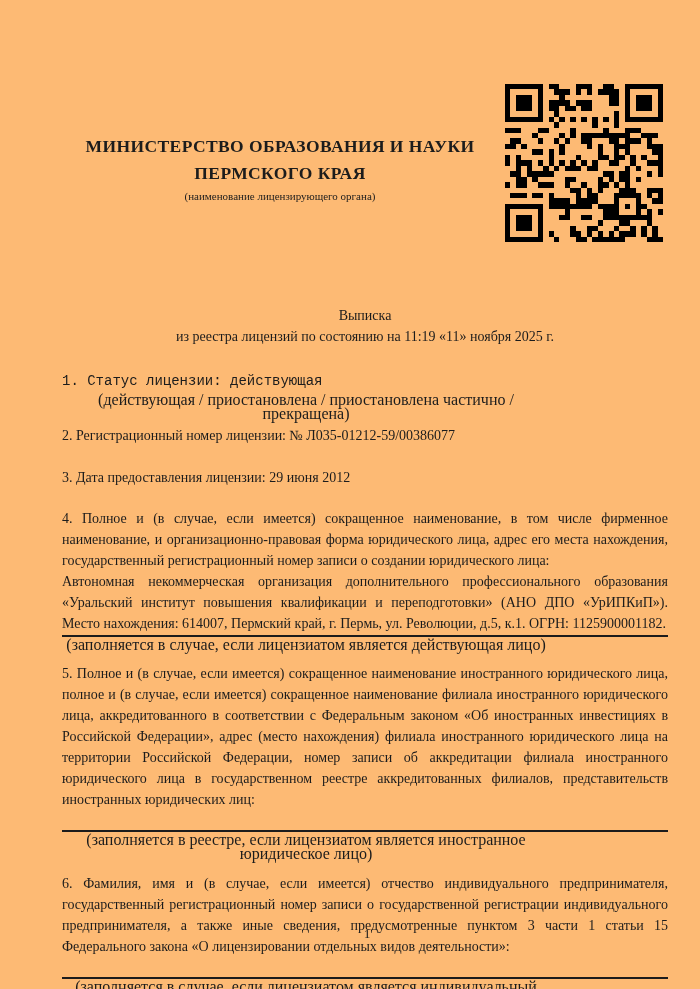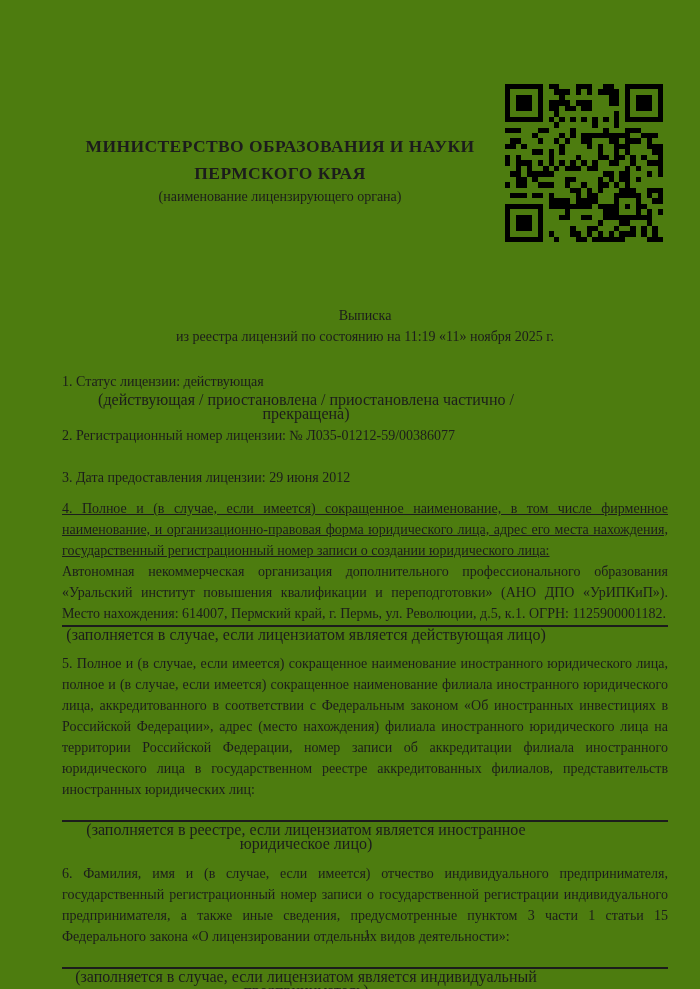--- a/index.html
+++ b/index.html
@@ -4,21 +4,21 @@
 <style>
   html, body {
     margin: 0;
     padding: 0;
     background: #ffffff;
   }
   .page {
     position: relative;
     width: 700px;
     height: 989px;
-    background: #4d7c0f;
+    background: #fdba74;
     overflow: hidden;
     font-family: "Liberation Serif", "DejaVu Serif", serif;
     color: #1c1c1c;
   }
   
   .header {
     position: relative;
     height: 298px;
   }
   .ministry-block {
@@ -29,21 +29,21 @@
     text-align: center;
   }
   .ministry-line {
     font-size: 17.5px;
     line-height: 27px;
     font-weight: bold;
     letter-spacing: 0.4px;
   }
   .org-caption {
     margin-top: 3px;
-    font-size: 14px;
+    font-size: 11px;
     line-height: 13px;
   }
   .qr-box {
     position: absolute;
     left: 505px;
     top: 84px;
     width: 158px;
     height: 158px;
   }
   .qr-box svg { display: block; }
@@ -53,24 +53,24 @@
     padding-right: 32px; 
     font-size: 14px;
     line-height: 21px;
   }
   .title-block {
     margin-top: 7px;
     text-align: center;
   }
   .item { margin: 0; }
   .just { text-align: justify; }
-  .item-1 { margin-top: 24px; }
+  .item-1 { margin-top: 24px; font-family: Liberation Mono, monospace; }
   .item-2 { margin-top: 4px; }
   .item-3 { margin-top: 21px; }
-  .item-4 { margin-top: 10px; text-decoration: underline; }
+  .item-4 { margin-top: 20px; }
   .item-5 { margin-top: 11px; }
   .item-6 { margin-top: 12px; }
   .fill-gap { height: 19px; }
   .fill-line {
     border: 0;
     border-top: 2px solid #1c1c1c;
     margin: 1px 0 0 0;
     height: 0;
   }
   .form-caption {

